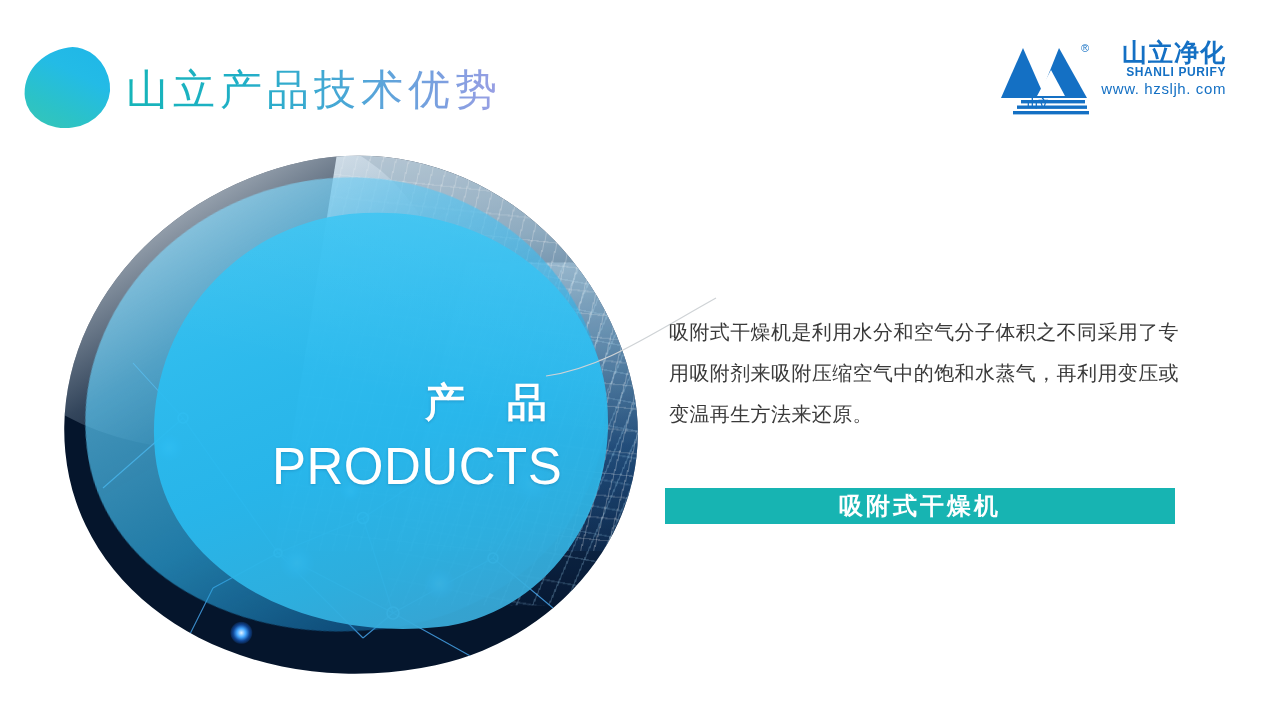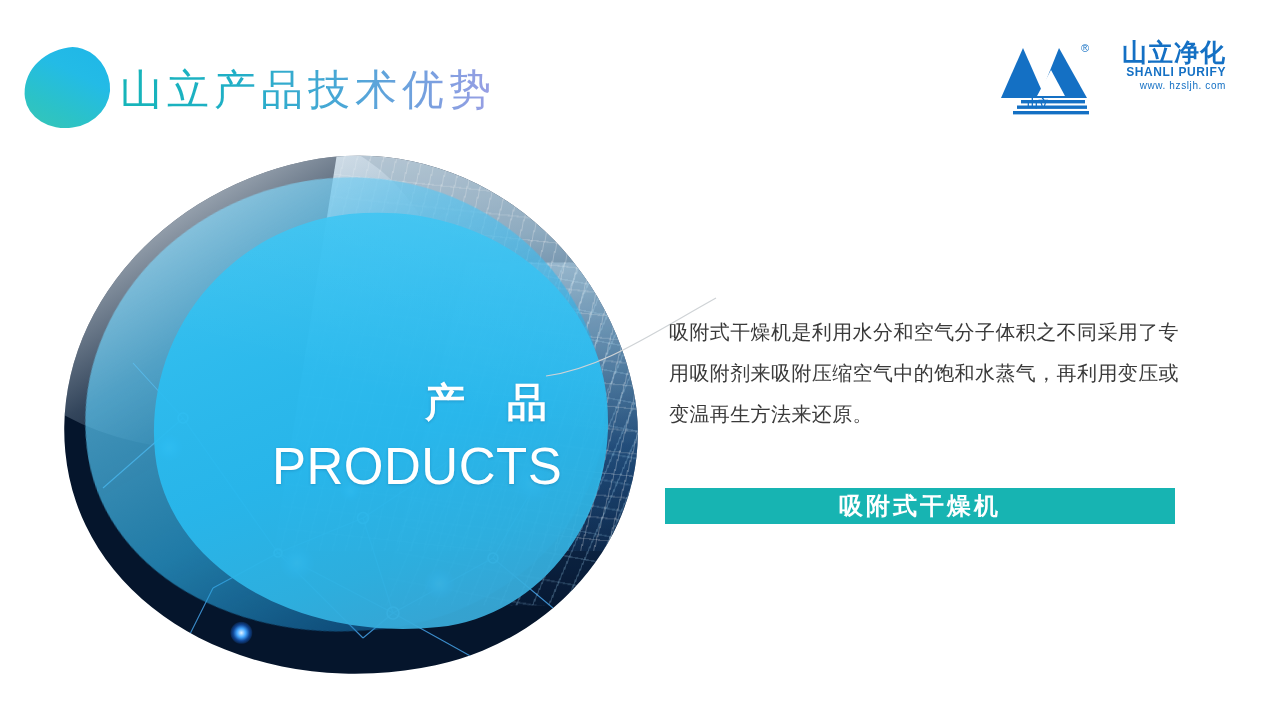--- a/index.html
+++ b/index.html
@@ -13,40 +13,40 @@
   .slide{position:absolute;inset:0;background:#fff;}
 
   
   .hdr-blob{
     position:absolute;left:24px;top:48px;width:86px;height:80px;
     background:linear-gradient(215deg,#1FB6E8 0%,#23BBE6 35%,#2BC2C8 70%,#37C6B4 100%);
     border-radius:58% 42% 50% 50% / 55% 52% 48% 45%;
     transform:rotate(-8deg);
   }
   .hdr-title{
-    position:absolute;left:120px;top:62px;
+    position:absolute;left:126px;top:62px;
     font-size:42px;letter-spacing:5px;font-weight:400;
     white-space:nowrap;
     background:linear-gradient(90deg,#16B5B9 0%,#1FAFC6 30%,#4FA6D8 62%,#7E9FE0 85%,#9B9FE4 100%);
     -webkit-background-clip:text;background-clip:text;
     color:transparent;-webkit-text-fill-color:transparent;
     font-family:"DejaVu Sans","Liberation Sans",sans-serif;
   }
 
   
   .logo{position:absolute;right:58px;top:38px;width:225px;height:82px;}
   .logo-mark{position:absolute;left:0;top:2px;width:96px;height:76px;}
   .logo-sub{position:absolute;left:30px;top:58px;font-size:11px;color:#1470c4;font-weight:700;
             font-family:"DejaVu Sans","Liberation Sans",sans-serif;}
   .logo-reg{position:absolute;left:84px;top:4px;font-size:11px;color:#1470c4;}
   .logo-txt{position:absolute;left:104px;top:2px;width:125px;text-align:right;}
   .logo-cn{font-size:25px;color:#1470c4;font-weight:700;letter-spacing:1px;line-height:1.05;
            font-family:"DejaVu Sans","Liberation Sans",sans-serif;}
   .logo-en{font-size:12px;color:#1470c4;font-weight:700;letter-spacing:.6px;line-height:1.15;}
-  .logo-url{font-size:10px;color:#1470c4;letter-spacing:.6px;line-height:1.2;}
+  .logo-url{font-size:15px;color:#1470c4;letter-spacing:.6px;line-height:1.2;}
 
   
   .graphic{position:absolute;left:55px;top:150px;width:590px;height:540px;}
 
   .blob-dark{
     position:absolute;left:8px;top:8px;width:570px;height:520px;
     border-radius:52% 48% 44% 56% / 50% 56% 44% 50%;
     transform:rotate(-12deg);
     overflow:hidden;
     background:

